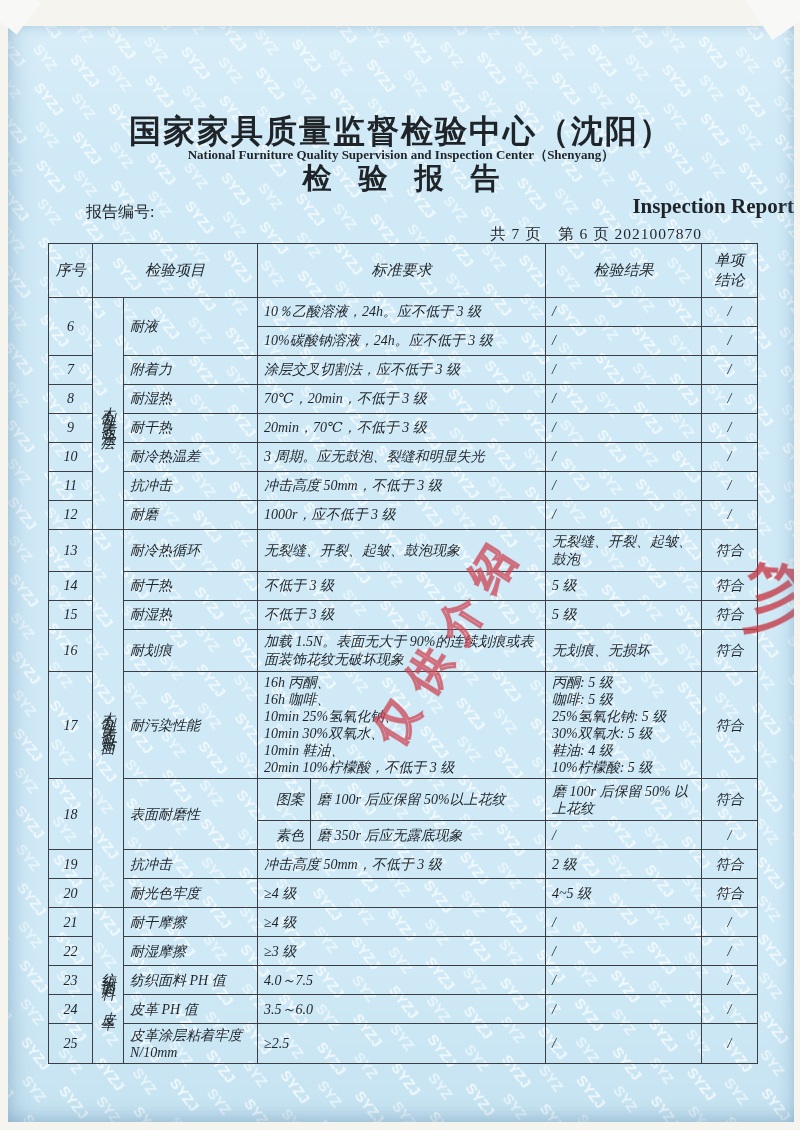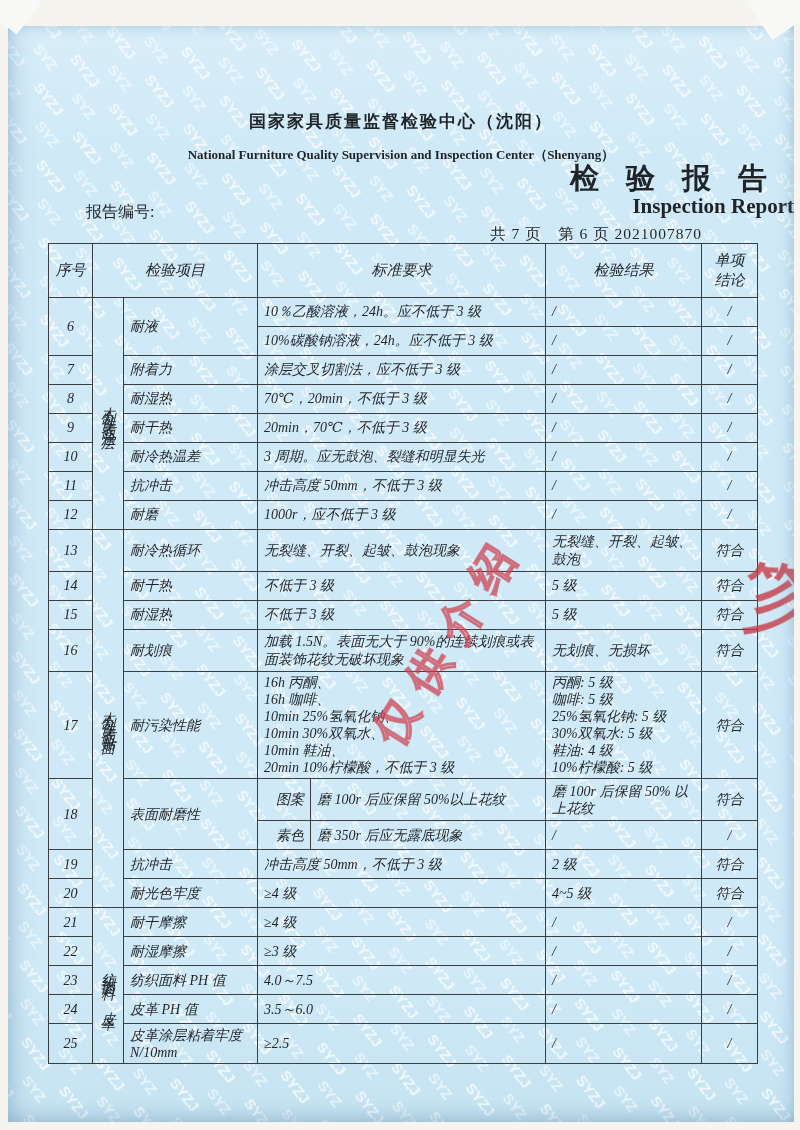--- a/index.html
+++ b/index.html
@@ -24,24 +24,24 @@
                 inset 0 -14px 20px -10px rgba(110,150,185,.40),
                 inset 0 6px 10px -6px rgba(120,160,190,.25);
   }
   .tear { position:absolute; background:#f8f8f6; z-index:6; }
   .tear.tl { left:-14px; top:-16px; width:48px; height:40px; transform:rotate(38deg); }
   .tear.tr { right:-18px; top:-20px; width:64px; height:46px; transform:rotate(-34deg); }
 
   .content { position:absolute; inset:0; z-index:2; }
 
   .org-cn { position:absolute; left:0; right:0; top:84px; text-align:center;
-            font-size:17px; font-weight:bold; letter-spacing:2px; }
+            font-size:32px; font-weight:bold; letter-spacing:2px; }
   .org-en { position:absolute; left:0; right:0; top:120px; text-align:center;
             font-size:13px; font-weight:bold; }
-  .title-cn { position:absolute; left:0; right:0; top:133px; text-align:right;
+  .title-cn { position:absolute; left:0; right:0; top:133px; text-align:center;
               font-size:29px; font-weight:bold; letter-spacing:27px; padding-left:27px; }
   .title-en { position:absolute; left:0; right:0; top:168px; text-align:right;
               font-size:21px; font-weight:bold;padding-left:43px; }
   .report-label { position:absolute; left:78px; top:176px; font-size:16px; }
   .report-no { position:absolute; left:78px; top:198px; font-size:15px; letter-spacing:1px; }
   .page-info { position:absolute; right:92px; top:198px; font-size:15.5px; letter-spacing:1px; }
 
   table.rpt {
     position:absolute; left:40px; top:217px;
     border-collapse:collapse; table-layout:fixed; width:709px;

